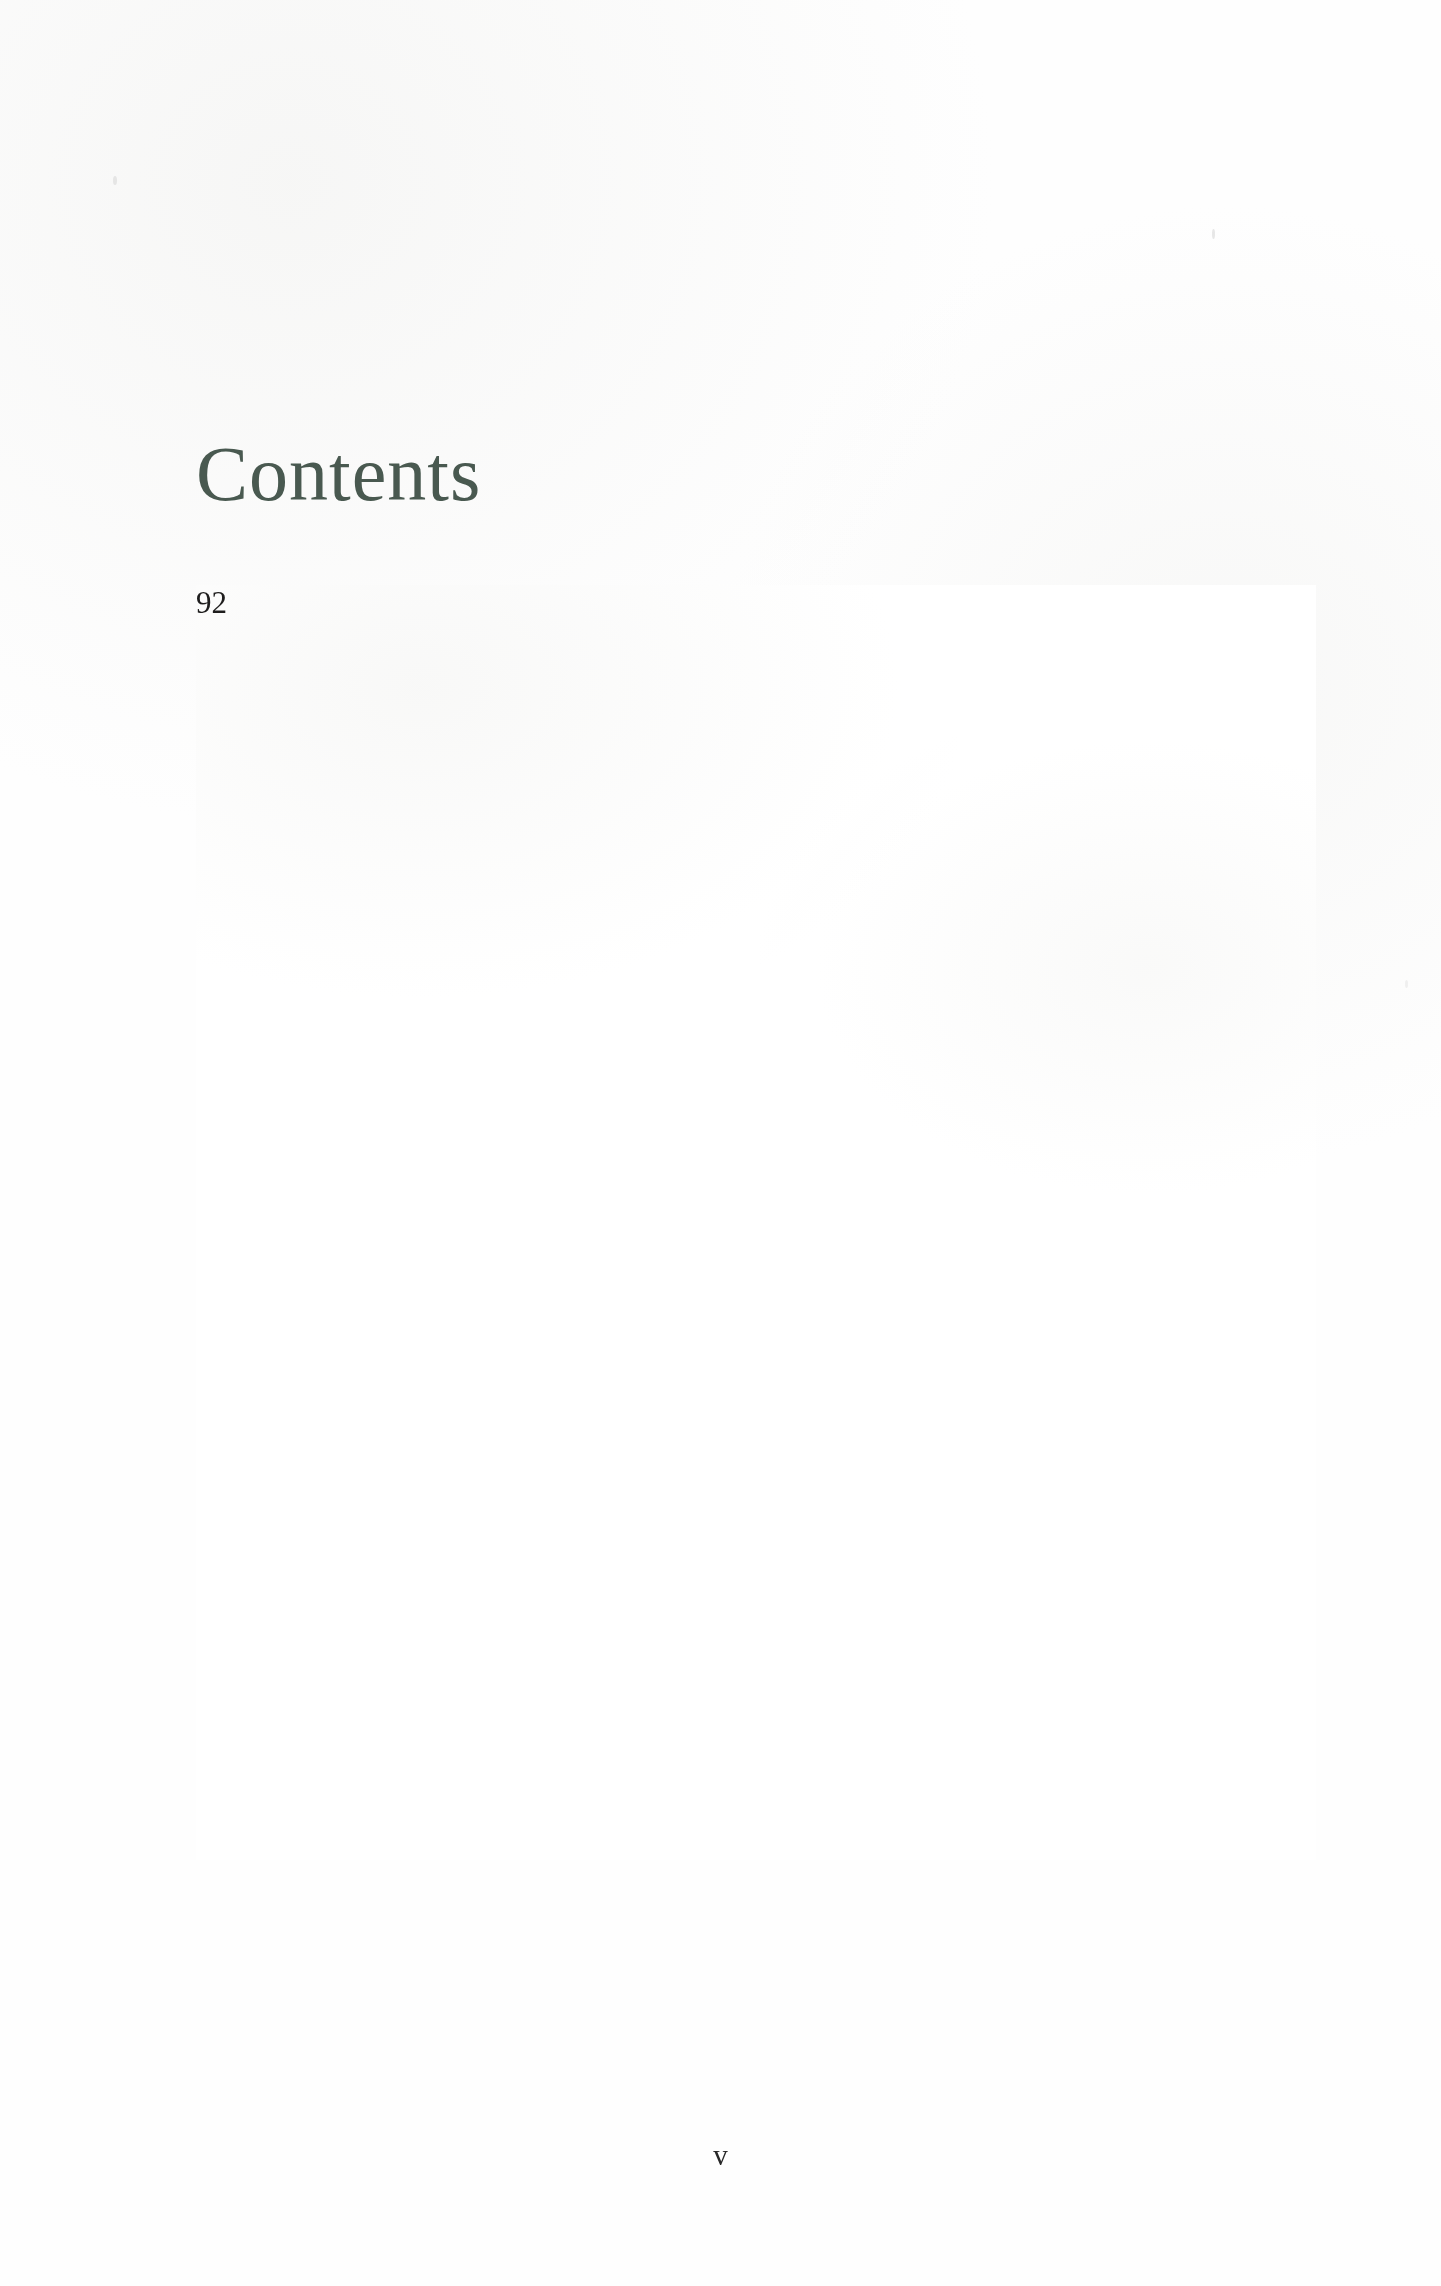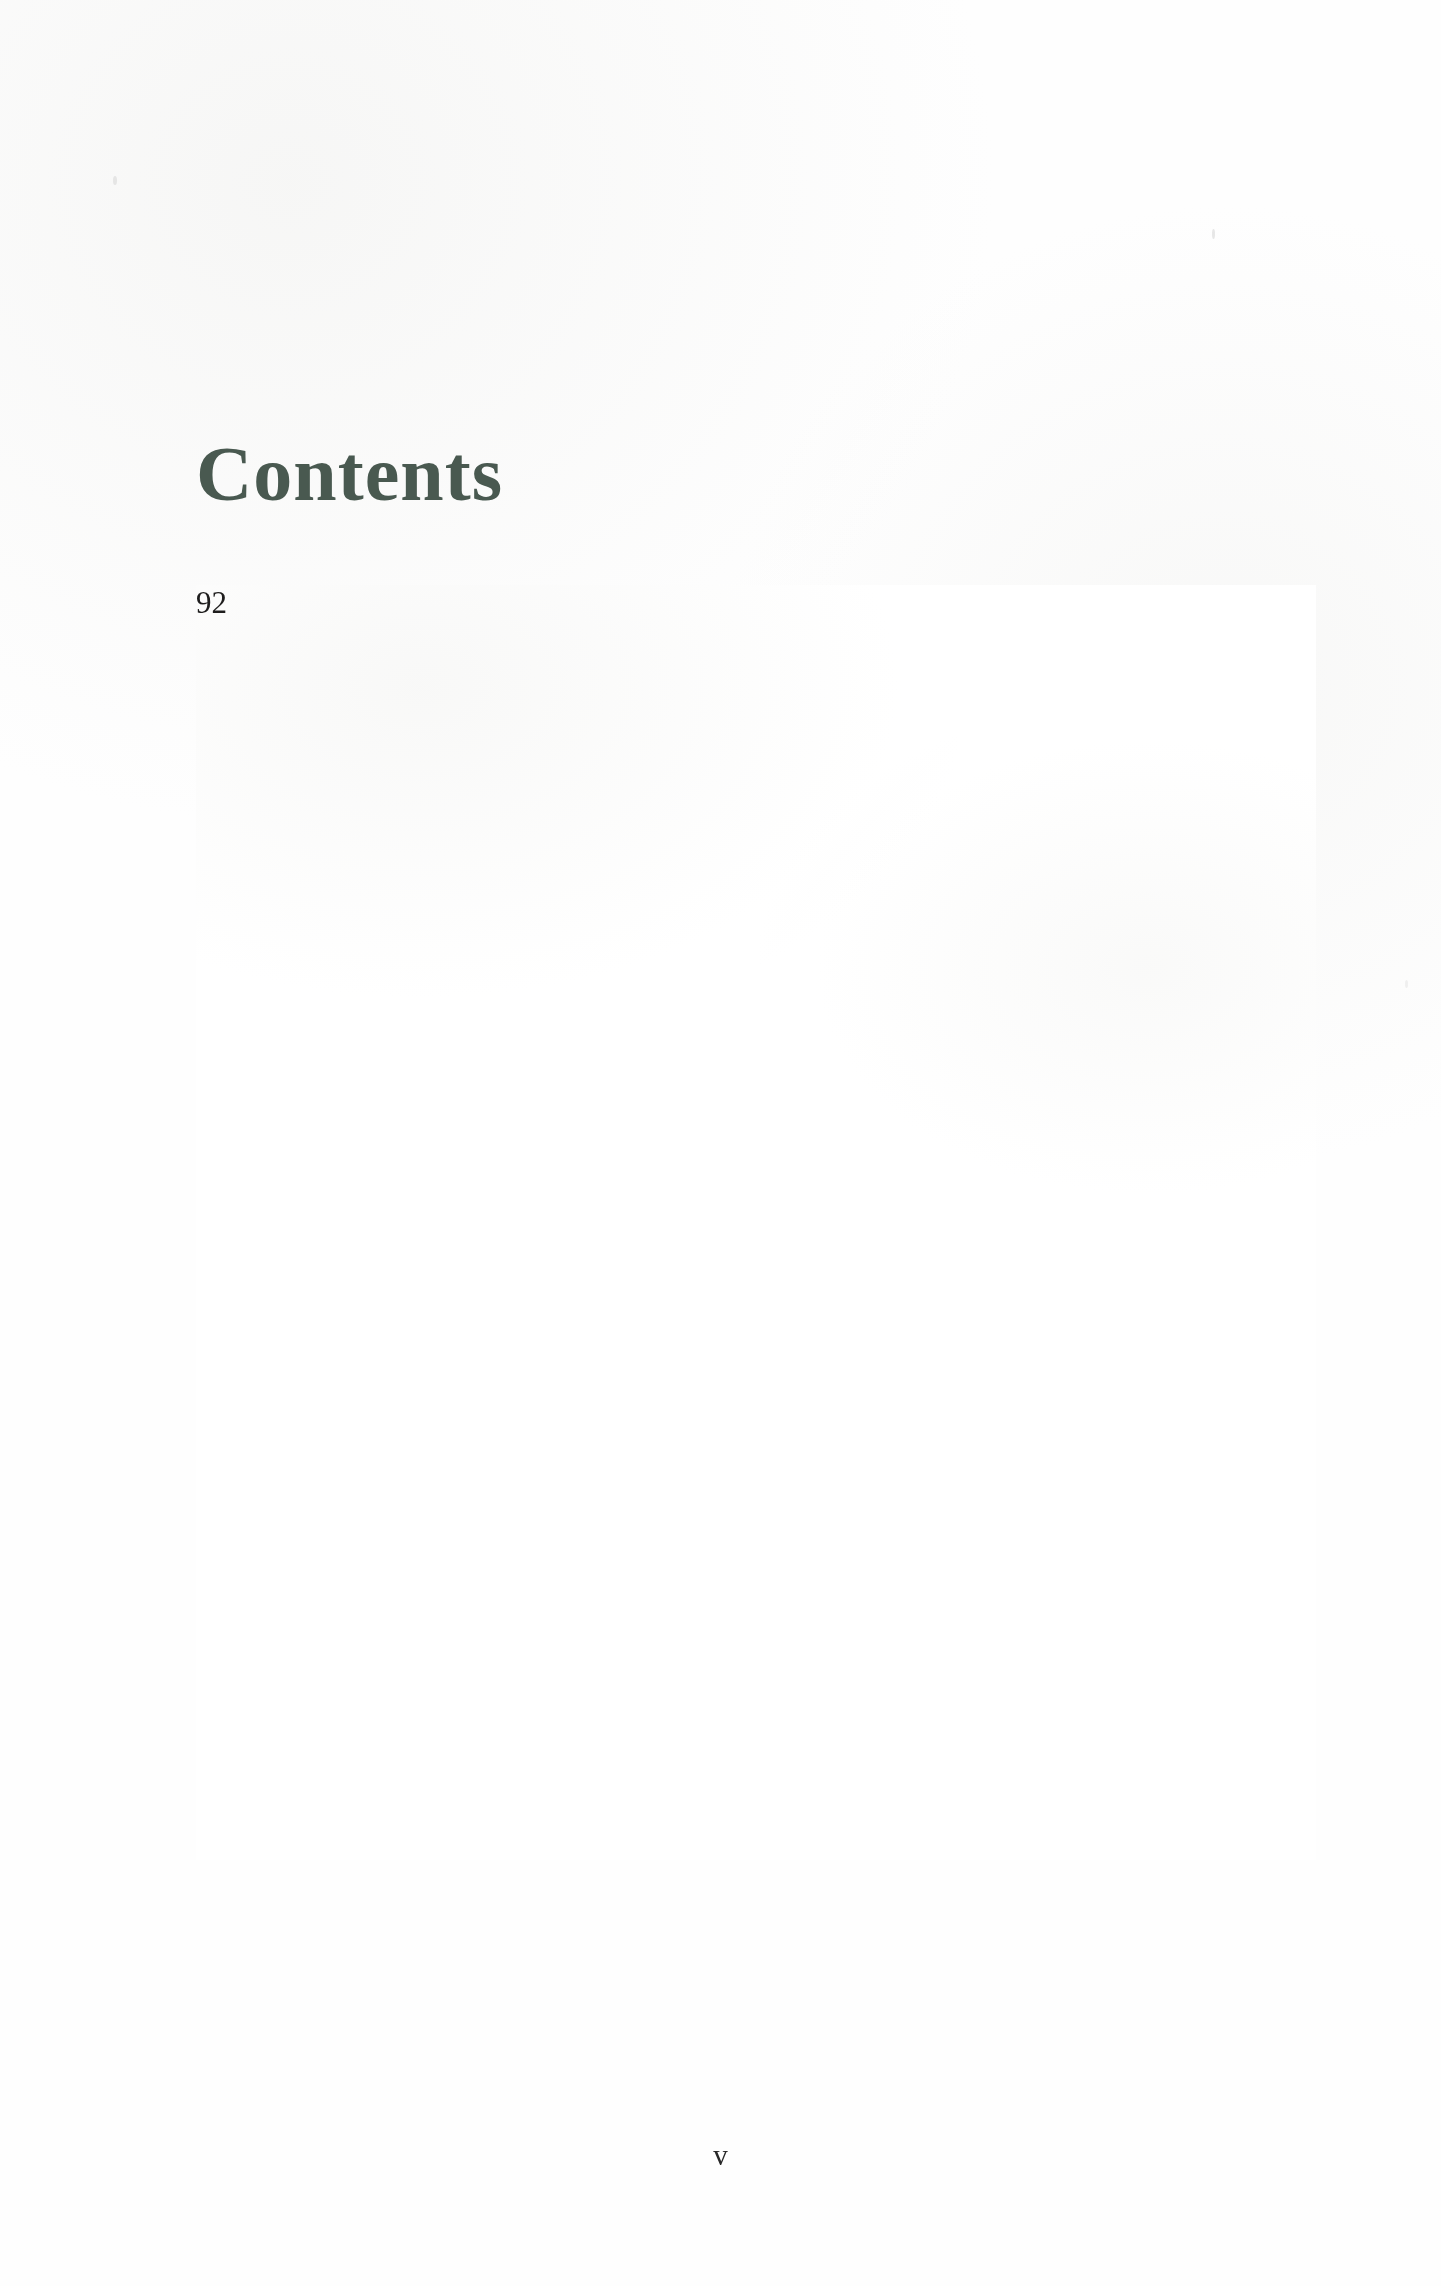--- a/index.html
+++ b/index.html
@@ -42,21 +42,21 @@
     position: absolute;
     left: 196px;
     top: 0;
     width: 1120px;
   }
 
   
   .toc-title {
     color: #4a5a51;
     font-size: 78px;
-    font-weight: 700;
+    font-weight: 400;
     letter-spacing: 1px;
     line-height: 1;
     position: absolute;
     left: 0;
     top: 383px;
     white-space: nowrap;
   }
 
   
   .toc-list {

